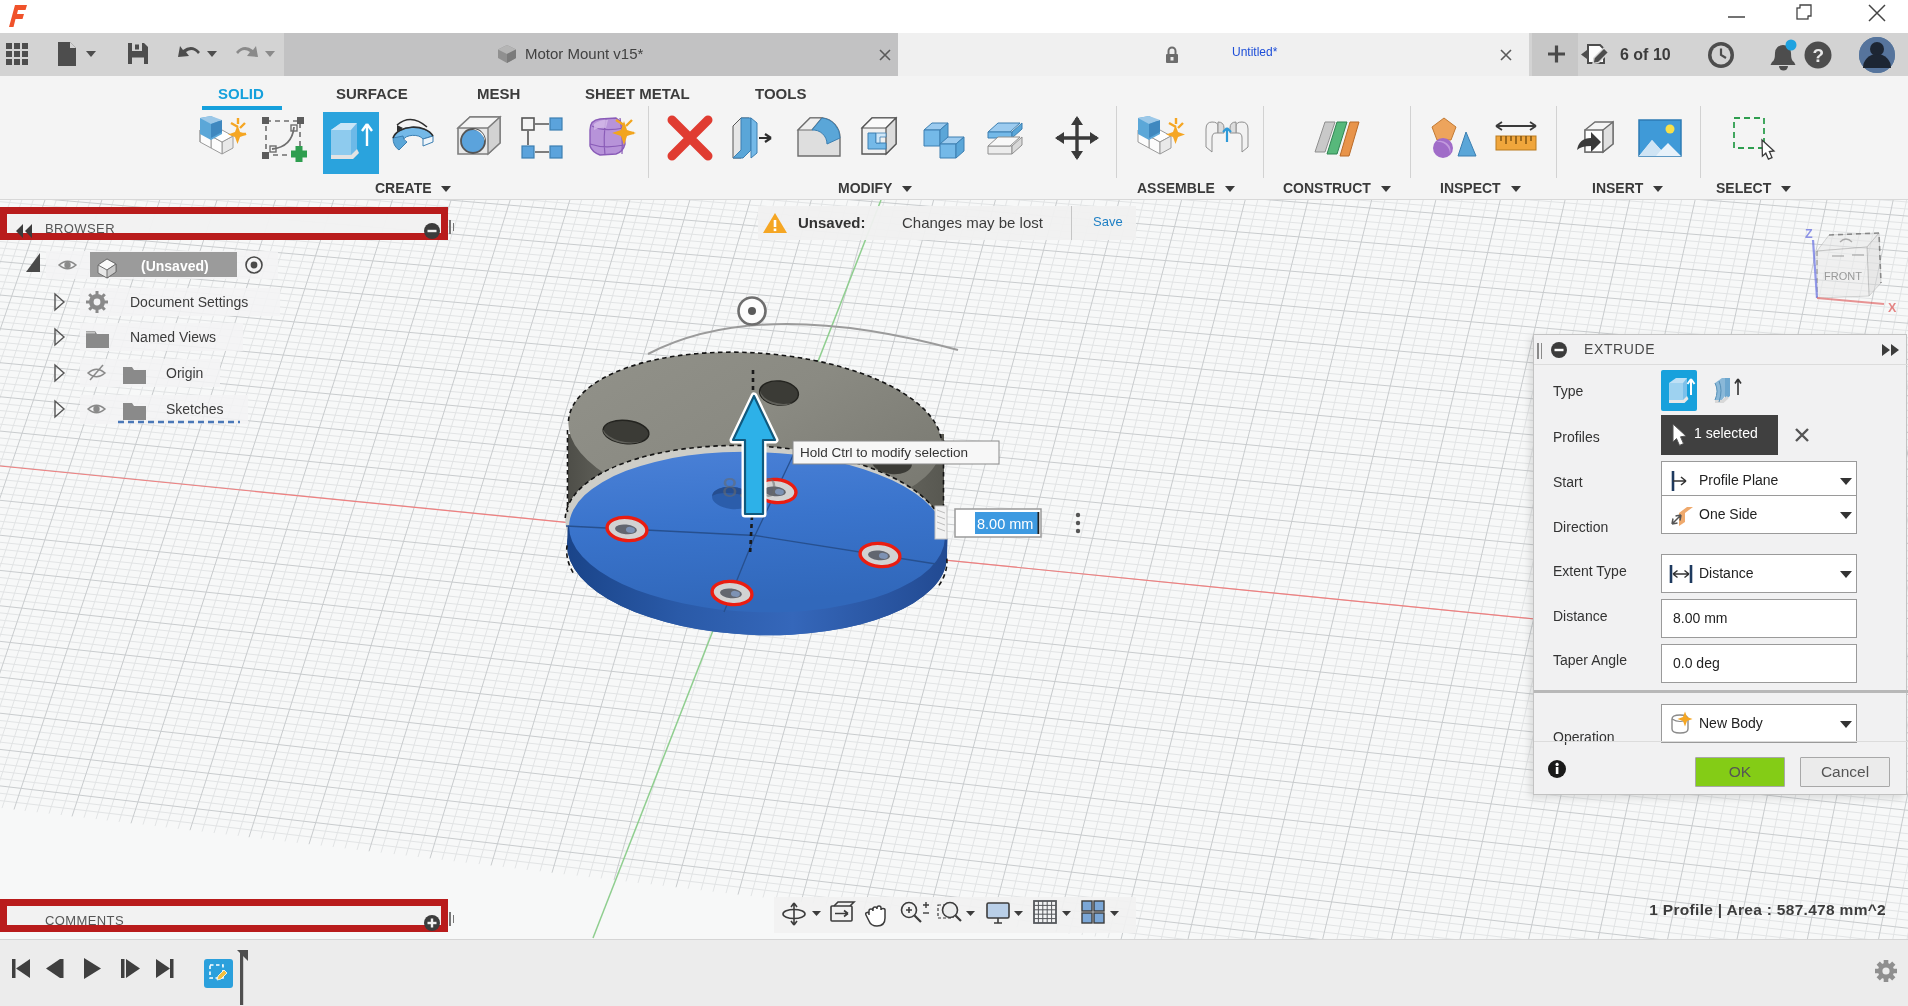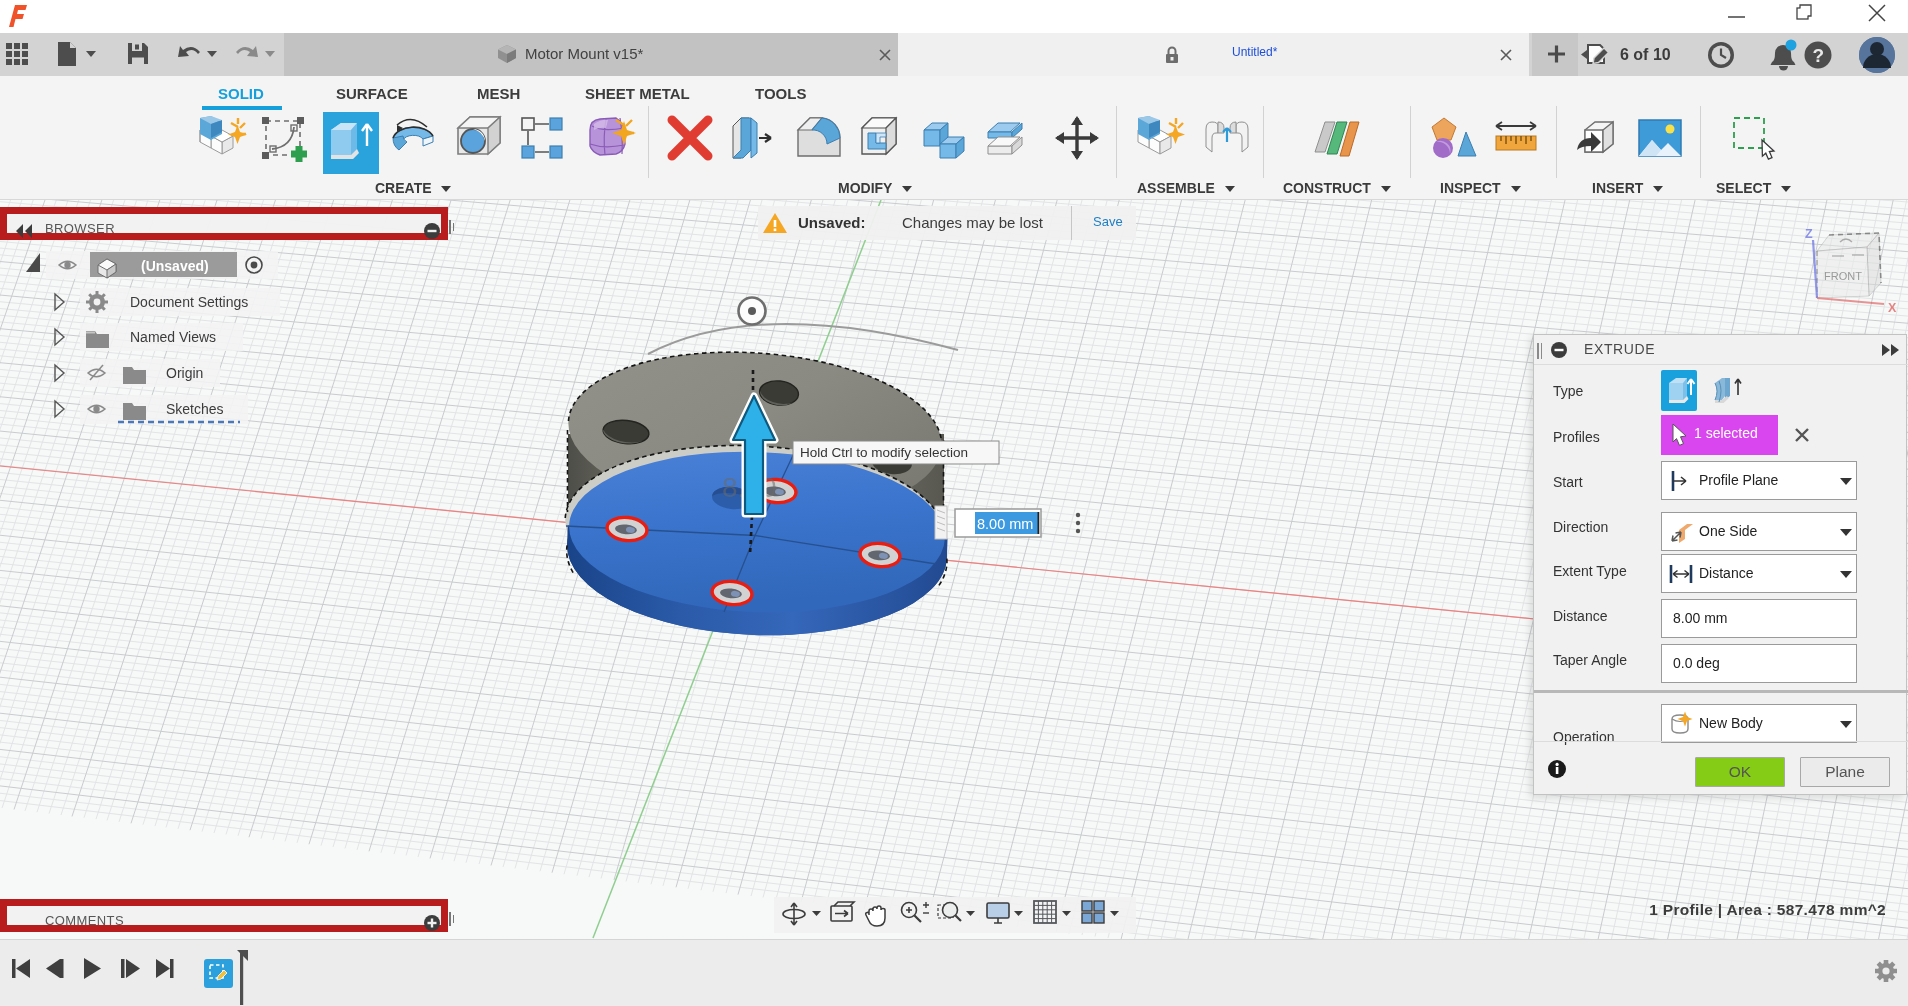--- a/index.html
+++ b/index.html
@@ -674,21 +674,21 @@
       <g transform="translate(46,0)">
         <path d="M8 14 l7 -5 l3 0 l0 18 l-3 4 l-7 0 q4 -9 0 -17 z" fill="#8ab8d8"></path>
         <path d="M18 9 l5 0 l0 18 l-5 4 z" fill="#6da7cf"></path>
         <path d="M8 31 l7 0 l5 -4 l1.5 2.5 l-5 4.5 l-8.5 0 z" fill="#d8d8d8"></path>
         <path d="M8 14 q4 8 0 17 M12 12 q4 9 0 21" stroke="#5590b8" stroke-width="1" fill="none"></path>
         <path d="M31 26 v-16 M31 10 l-3 4.5 M31 10 l3 4.5" stroke="#333" stroke-width="1.6" fill="none"></path>
       </g>
     </svg>
 
     <span class="dlabel" style="top:94px;">Profiles</span>
-    <div style="position:absolute;left:127px;top:80px;width:117px;height:40px;background:#d946ef;">
+    <div style="position:absolute;left:127px;top:80px;width:117px;height:40px;background:#404040;">
       <svg width="22" height="24" viewBox="0 0 22 24" style="position:absolute;left:8px;top:8px;">
         <path d="M4 1 l13 12 l-5.5 0.8 l3 6.8 l-4 1.8 l-3 -6.8 l-3.5 3.4 z" fill="#fff" stroke="#555" stroke-width="1"></path>
       </svg>
       <span style="position:absolute;left:33px;top:10px;font-size:14px;color:#fff;">1 selected</span>
     </div>
     <svg width="18" height="18" viewBox="0 0 18 18" style="position:absolute;left:259px;top:91px;">
       <path d="M3 3 L15 15 M15 3 L3 15" stroke="#555" stroke-width="2.4"></path>
     </svg>
 
     <span class="dlabel" style="top:139px;">Start</span>
@@ -697,21 +697,21 @@
         <path d="M3 2 v20" stroke="#1e3a5f" stroke-width="2.6"></path>
         <path d="M3 12 h13 M16 12 l-5 -4 M16 12 l-5 4" stroke="#333" stroke-width="1.6" fill="none"></path>
       </svg>
       <span style="position:absolute;left:37px;top:10px;">Profile Plane</span>
       <svg width="12" height="8" viewBox="0 0 12 8" style="position:absolute;left:178px;top:16px;">
           <path d="M0 0 l6 7 l6 -7 z" fill="#333"></path>
         </svg>
     </div>
 
     <span class="dlabel" style="top:184px;">Direction</span>
-    <div class="dinput" style="top:177px;">
+    <div class="dinput" style="top:160px;">
       <svg width="24" height="24" viewBox="0 0 24 24" style="position:absolute;left:7px;top:7px;">
         <path d="M10 10 l8 -6 h6 l-8 6 v9 l-6 4 z" fill="#efa96c"></path>
         <path d="M12 12 L3 21 M3 21 l1 -5.5 M3 21 l5.5 -1 M12 12 l-1 5.5 M12 12 l-5.5 1" stroke="#555" stroke-width="1.5" fill="none"></path>
       </svg>
       <span style="position:absolute;left:37px;top:10px;">One Side</span>
       <svg width="12" height="8" viewBox="0 0 12 8" style="position:absolute;left:178px;top:16px;">
           <path d="M0 0 l6 7 l6 -7 z" fill="#333"></path>
         </svg>
     </div>
 
@@ -752,21 +752,21 @@
         </svg>
     </div>
 
     <div style="position:absolute;left:0;top:406px;width:374px;height:1px;background:#dcdcdc;"></div>
     <svg width="20" height="20" viewBox="0 0 20 20" style="position:absolute;left:13px;top:424px;">
       <circle cx="10" cy="10" r="9" fill="#1a1a1a"></circle>
       <rect x="8.8" y="8" width="2.6" height="7" fill="#fff"></rect>
         <circle cx="10.1" cy="5.4" r="1.6" fill="#fff"></circle>
     </svg>
     <div style="position:absolute;left:161px;top:422px;width:90px;height:30px;background:#84cc16;border:1.5px solid #a8a8a8;border-radius:1px;font-size:15.5px;color:#555;text-align:center;line-height:27px;">OK</div>
-    <div style="position:absolute;left:266px;top:422px;width:90px;height:30px;background:#ebebeb;border:1.5px solid #a8a8a8;border-radius:1px;font-size:15.5px;color:#555;text-align:center;line-height:27px;">Plane</div>
+    <div style="position:absolute;left:266px;top:422px;width:90px;height:30px;background:#ebebeb;border:1.5px solid #a8a8a8;border-radius:1px;font-size:15.5px;color:#555;text-align:center;line-height:27px;">Cancel</div>
   </div>
   <div id="viewcube"></div>
   <div id="navbar"></div>
   <div id="commentsbar"></div>
   <div id="statustext"></div>
 </div>
 
 <div id="bottombar">
   <svg width="280" height="67" viewBox="0 0 280 67" style="position:absolute;left:0;top:0;">
     <g fill="#3f3f3f">

